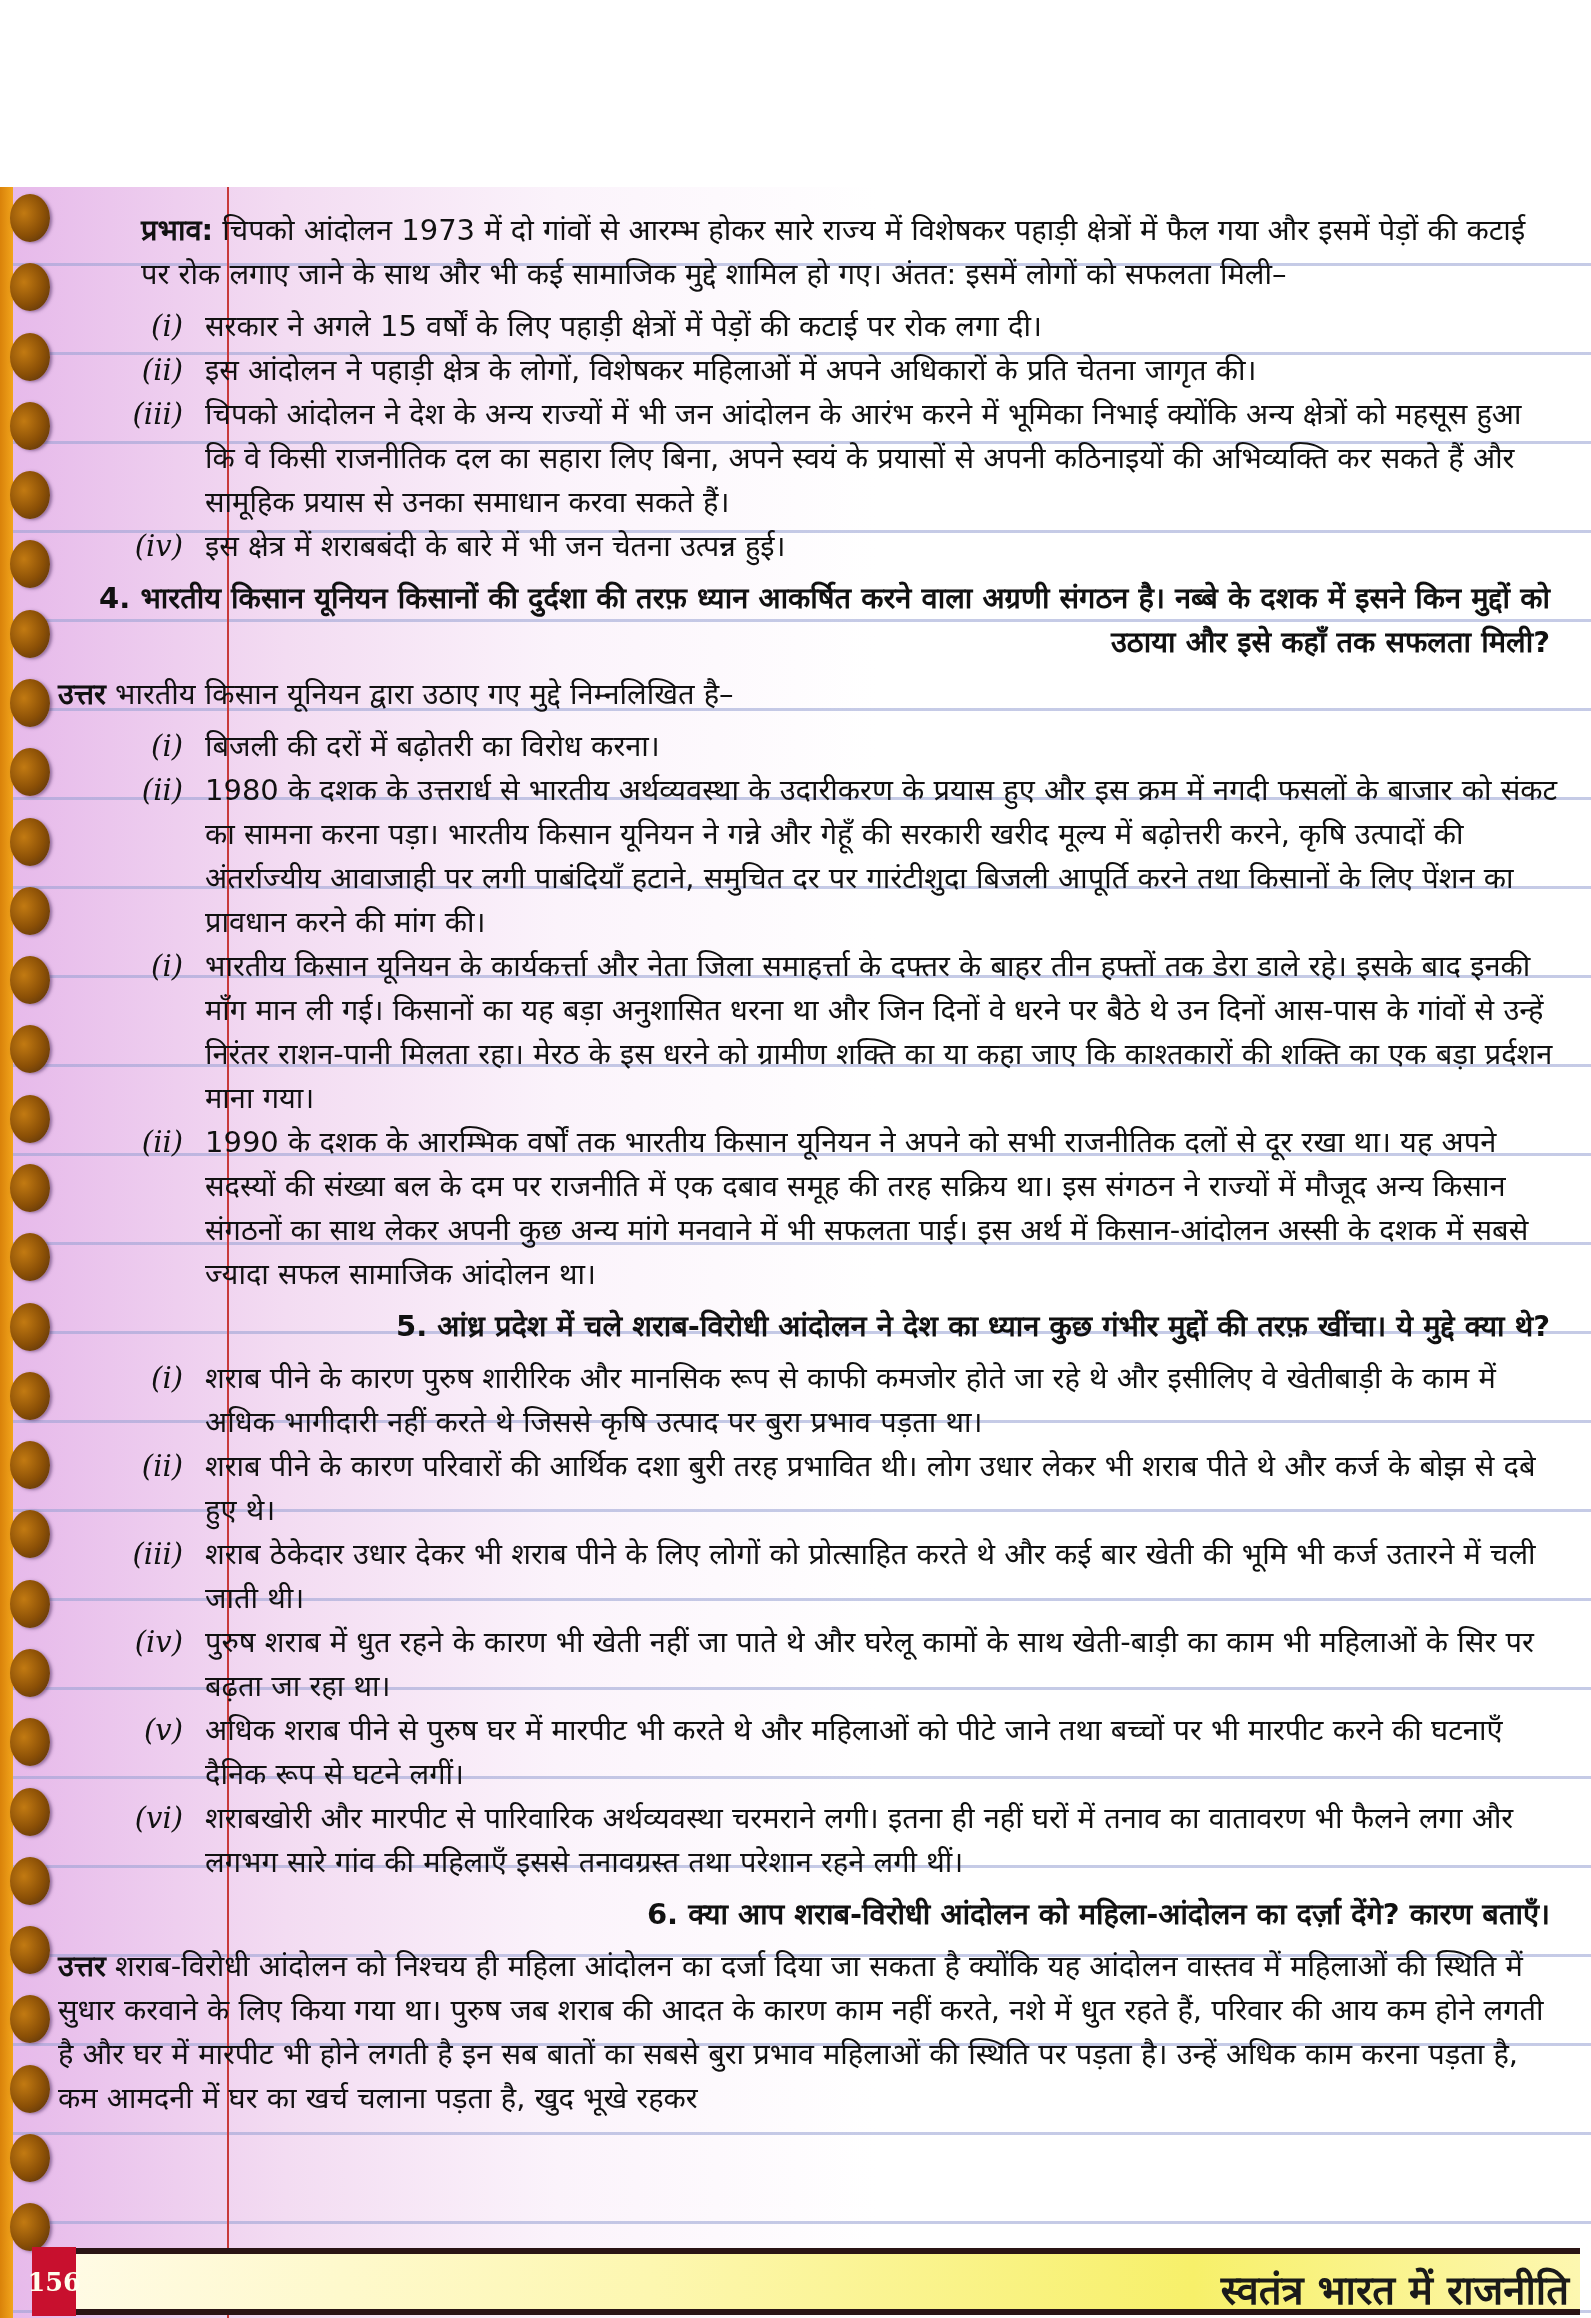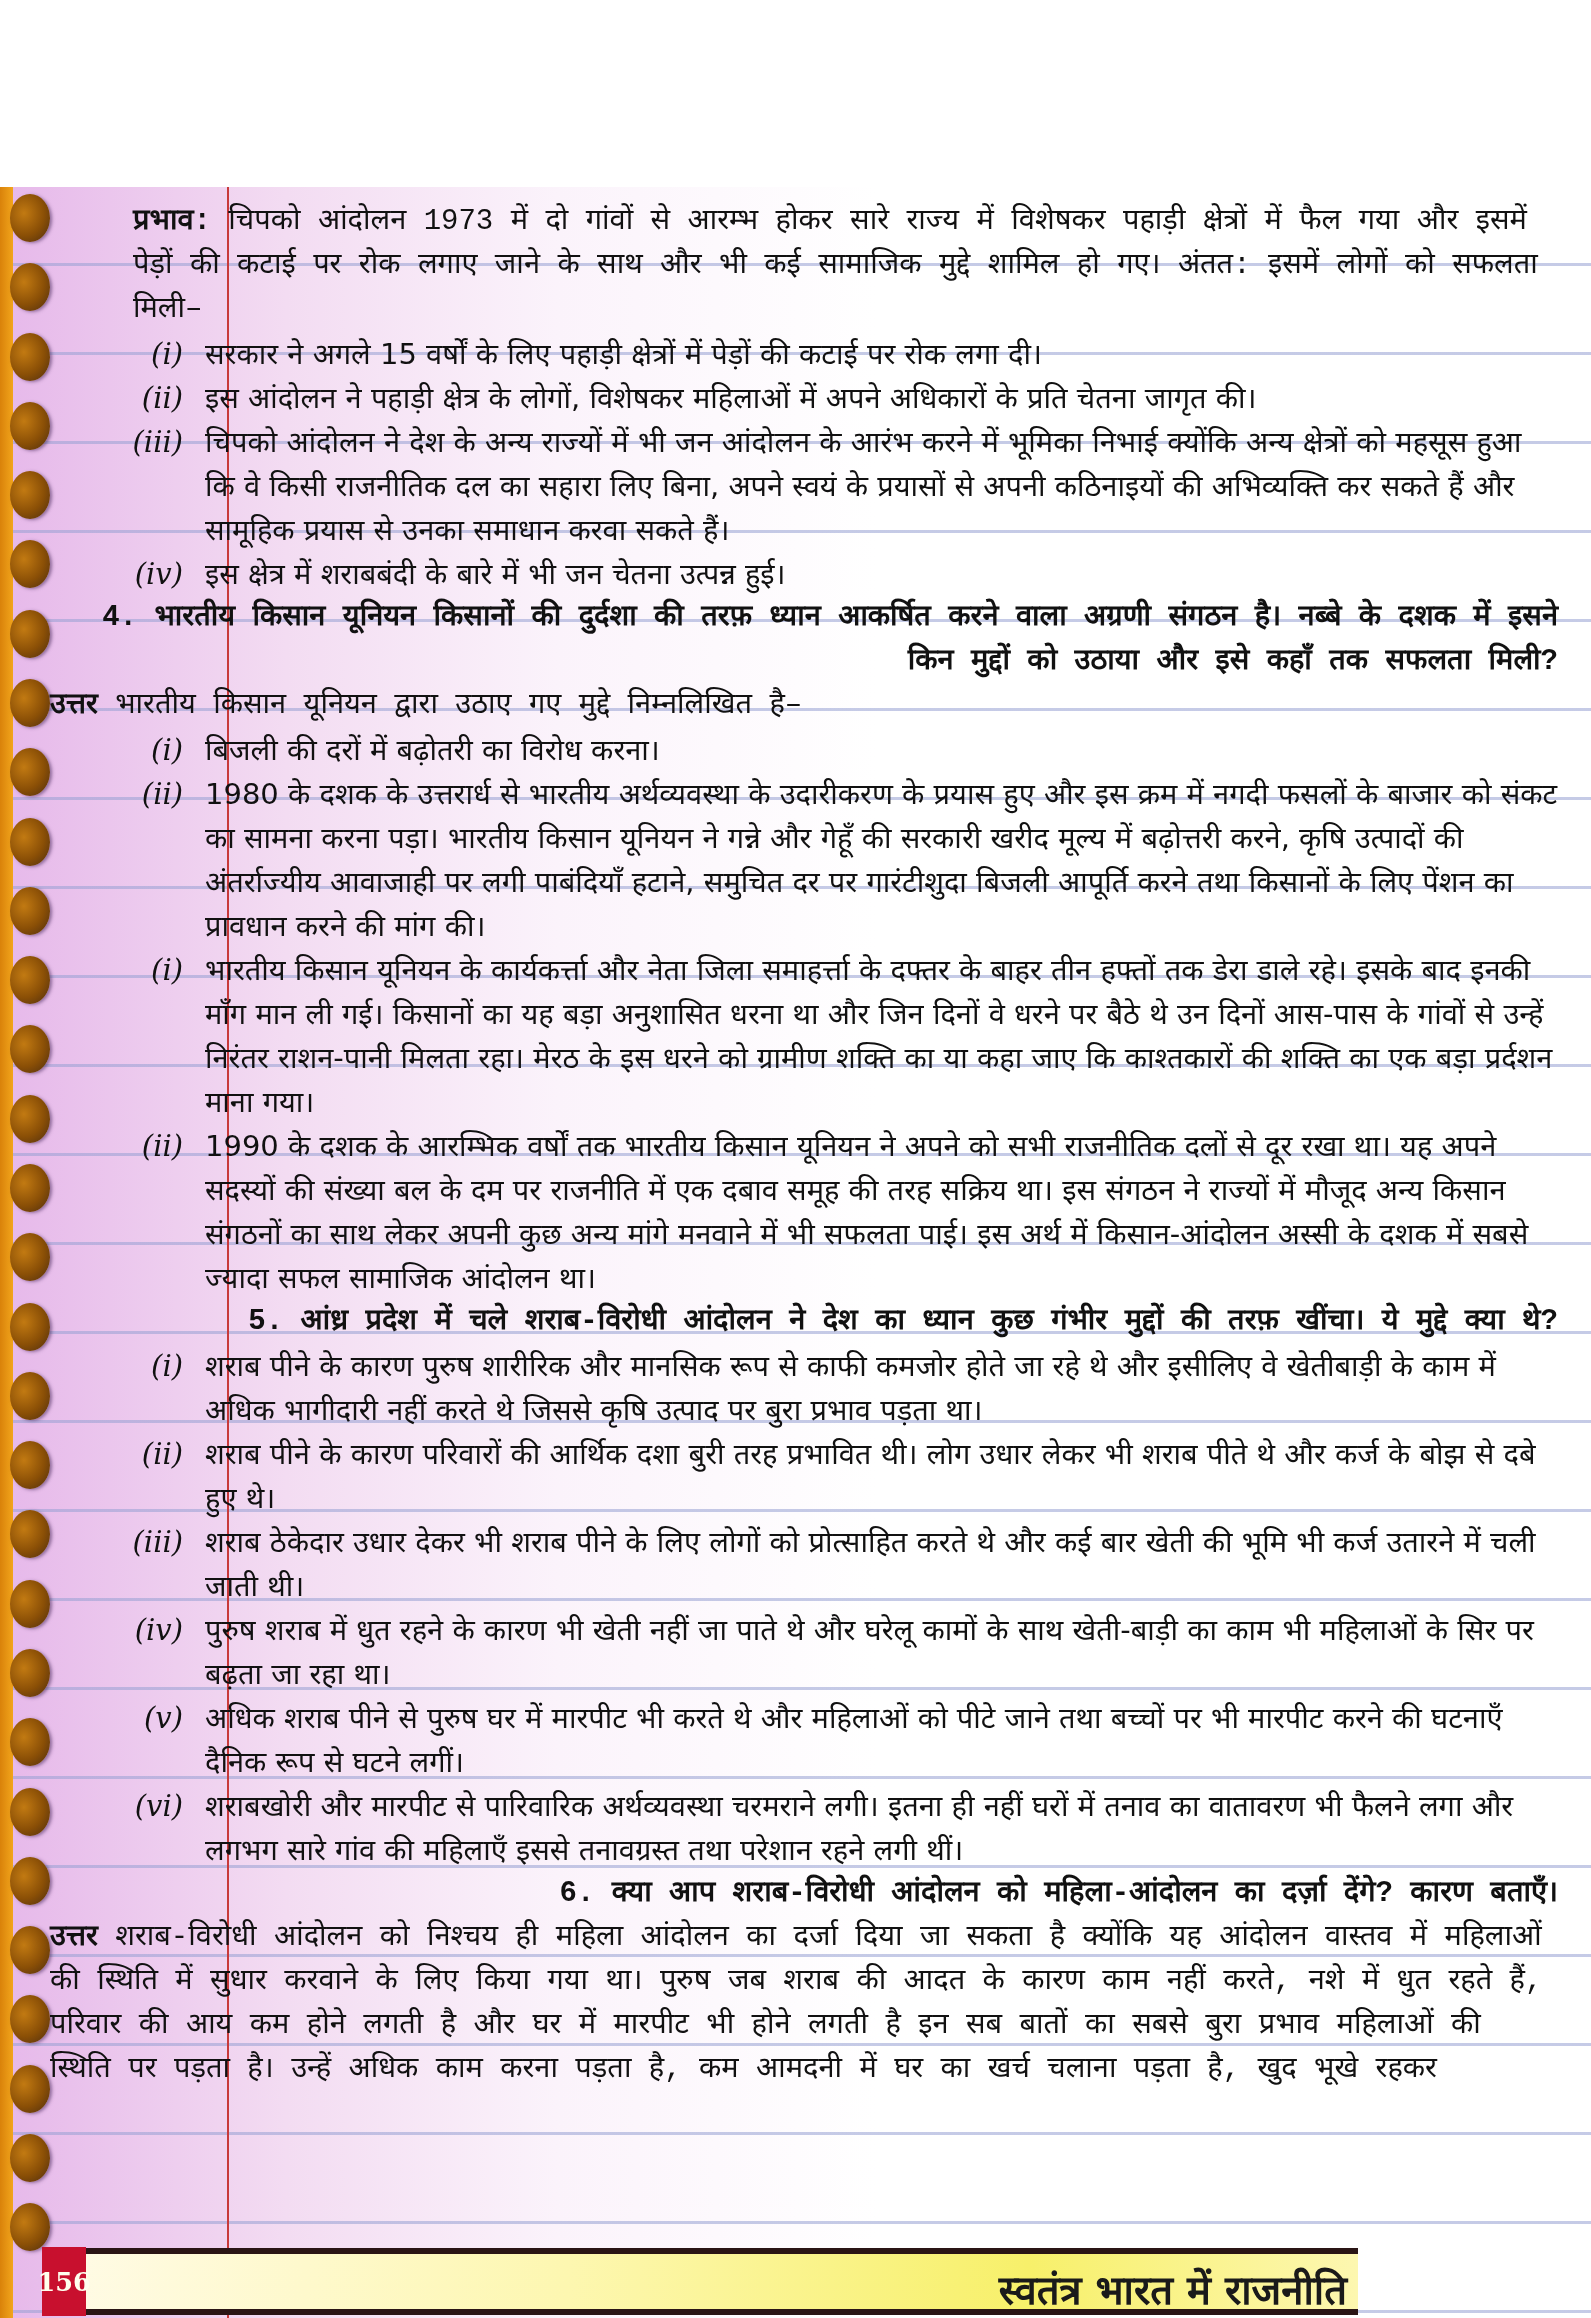--- a/index.html
+++ b/index.html
@@ -25,29 +25,29 @@
     background:radial-gradient(ellipse at 35% 40%, #c27a12 0%, #8a4f06 55%, #4b2c10 100%);
     box-shadow: 2.2px 1.1px 3.3px rgba(60,30,80,0.5);
   }
   .margin-line {
     position:absolute; left:227px; top:187px; width:1.7px; height:2131px; background:#c83a3a;
   }
   .content {
     position:absolute; left:50px; top:200px; width:1508px;
     font-size:29px; line-height:44px;
   }
-  .para { margin:0;font-family:Liberation Mono, monospace; }
+  .para { margin:8px; }
   .label { font-weight:bold; }
   .item { display:flex; }
   .item .num { width:100px; flex:0 0 100px; text-align:right; padding-right:22px; font-style:italic; font-family:"DejaVu Serif", serif; }
   .item .txt { flex:1; }
   .question { font-weight:bold; padding-left:39px;text-align:right; }
   .answer-label { font-weight:bold; }
   .footer {
-    position:absolute; left:42px; top:2248px; width:1316px; height:55px;
+    position:absolute; left:32px; top:2248px; width:1548px; height:55px;
     border-top:6.7px solid #2a1515; border-bottom:6.7px solid #2a1515;
     background:linear-gradient(to right,#fffbe8 0%,#fdf7b0 40%,#f7f06a 75%,#fdf7b0 100%);
   }
   .page-num {
     position:absolute; left:0; top:-6.7px; width:44px; height:69px;
     background:#c8102e; color:#ffe; font-size:25.5px; font-weight:bold;
     display:flex; align-items:center; justify-content:center;
     font-family:"DejaVu Serif", serif;
   }
   .book-title {

